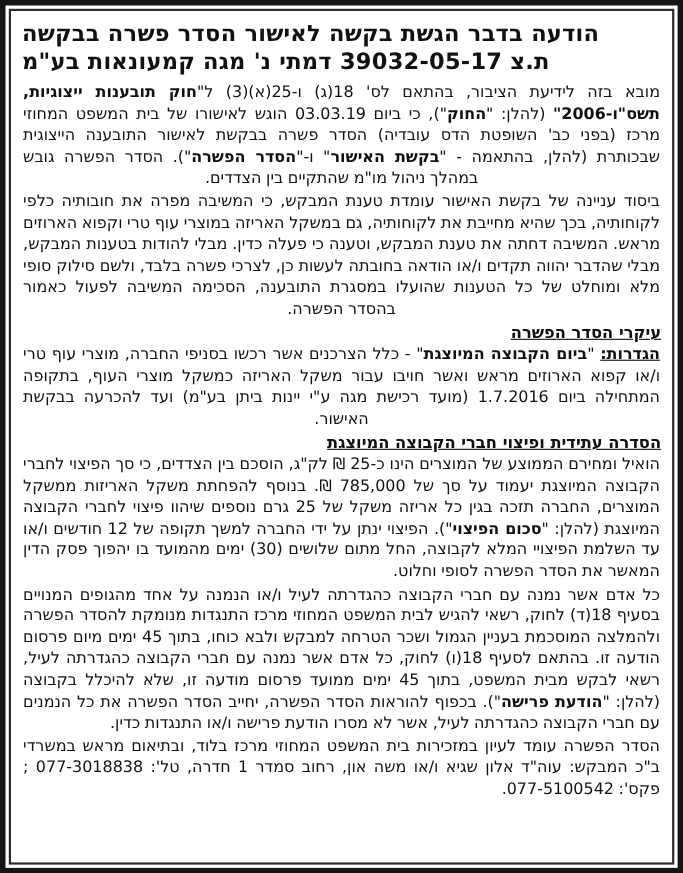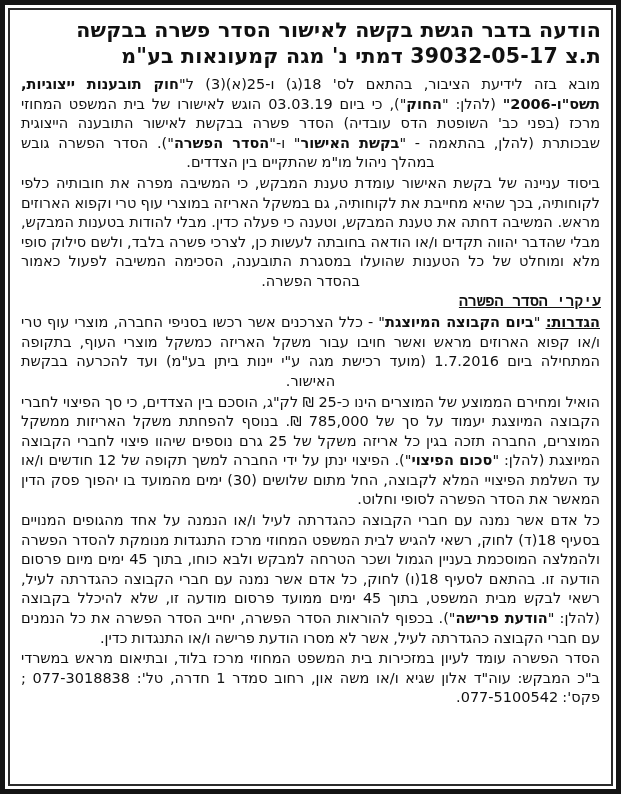--- a/index.html
+++ b/index.html
@@ -6,31 +6,31 @@
   body{font-family:"DejaVu Sans",sans-serif;direction:rtl;color:#111;}
   .frame{
     box-sizing:border-box;width:621px;height:794px;background:#fff;
     border:5px solid #141414;padding:3px;
   }
   .inner{
     box-sizing:border-box;width:100%;height:100%;
     border:2px solid #2b2b2b;padding:4px 10px 6px 10px;overflow:hidden;
   }
   .title{
-    text-align:right;font-weight:bold;font-size:20.5px;line-height:26px;
+    text-align:left;font-weight:bold;font-size:20.5px;line-height:26px;
     padding:3px 0 5px 0;letter-spacing:0.2px;
   }
   .para{
     margin:1px;text-align:justify;text-align-last:right;
     font-size:14.5px;line-height:19.6px;word-spacing:-0.4px;
   }
   .last-center{text-align-last:center;}
   .heading{
     margin:0;font-size:14.8px;font-weight:bold;text-decoration:underline;
-    text-align:right;line-height:19.6px;font-family:Liberation Mono, monospace;
+    text-align:right;line-height:19.6px;
   }
   .b{font-weight:bold;}
   .u{text-decoration:underline;}
 </style>
 </head>
 <body>
 
 <div class="frame">
   <div class="inner">
 
@@ -40,20 +40,21 @@
     </div>
 
     <p class="para last-center"><span>מובא בזה לידיעת הציבור, בהתאם לס' 18(ג) ו-25(א)(3) ל"</span><span class="b">חוק תובענות ייצוגיות, תשס"ו-2006"</span><span> (להלן: "</span><span class="b">החוק</span><span>"), כי ביום 03.03.19 הוגש לאישורו של בית המשפט המחוזי מרכז (בפני כב' השופטת הדס עובדיה) הסדר פשרה בבקשת לאישור התובענה הייצוגית שבכותרת (להלן, בהתאמה - "</span><span class="b">בקשת האישור</span><span>" ו-"</span><span class="b">הסדר הפשרה</span><span>"). הסדר הפשרה גובש במהלך ניהול מו"מ שהתקיים בין הצדדים.</span></p>
 
     <p class="para last-center"><span>ביסוד עניינה של בקשת האישור עומדת טענת המבקש, כי המשיבה מפרה את חובותיה כלפי לקוחותיה, בכך שהיא מחייבת את לקוחותיה, גם במשקל האריזה במוצרי עוף טרי וקפוא הארוזים מראש. המשיבה דחתה את טענת המבקש, וטענה כי פעלה כדין. מבלי להודות בטענות המבקש, מבלי שהדבר יהווה תקדים ו/או הודאה בחובתה לעשות כן, לצרכי פשרה בלבד, ולשם סילוק סופי מלא ומוחלט של כל הטענות שהועלו במסגרת התובענה, הסכימה המשיבה לפעול כאמור בהסדר הפשרה.</span></p>
 
     <h2 class="heading">עיקרי הסדר הפשרה</h2>
 
     <p class="para last-center"><span class="b u">הגדרות:</span><span> "</span><span class="b">ביום הקבוצה המיוצגת</span><span>" - כלל הצרכנים אשר רכשו בסניפי החברה, מוצרי עוף טרי ו/או קפוא הארוזים מראש ואשר חויבו עבור משקל האריזה כמשקל מוצרי העוף, בתקופה המתחילה ביום 1.7.2016 (מועד רכישת מגה ע"י יינות ביתן בע"מ) ועד להכרעה בבקשת האישור.</span></p>
 
+    <h2 class="heading">הסדרה עתידית ופיצוי חברי הקבוצה המיוצגת</h2>
 
     <p class="para"><span>הואיל ומחירם הממוצע של המוצרים הינו כ-25 ₪ לק"ג, הוסכם בין הצדדים, כי סך הפיצוי לחברי הקבוצה המיוצגת יעמוד על סך של 785,000 ₪. בנוסף להפחתת משקל האריזות ממשקל המוצרים, החברה תזכה בגין כל אריזה משקל של 25 גרם נוספים שיהוו פיצוי לחברי הקבוצה המיוצגת (להלן: "</span><span class="b">סכום הפיצוי</span><span>"). הפיצוי ינתן על ידי החברה למשך תקופה של 12 חודשים ו/או עד השלמת הפיצויי המלא לקבוצה, החל מתום שלושים (30) ימים מהמועד בו יהפוך פסק הדין המאשר את הסדר הפשרה לסופי וחלוט.</span></p>
 
 
     <p class="para"><span>כל אדם אשר נמנה עם חברי הקבוצה כהגדרתה לעיל ו/או הנמנה על אחד מהגופים המנויים בסעיף 18(ד) לחוק, רשאי להגיש לבית המשפט המחוזי מרכז התנגדות מנומקת להסדר הפשרה ולהמלצה המוסכמת בעניין הגמול ושכר הטרחה למבקש ולבא כוחו, בתוך 45 ימים מיום פרסום הודעה זו. בהתאם לסעיף 18(ו) לחוק, כל אדם אשר נמנה עם חברי הקבוצה כהגדרתה לעיל, רשאי לבקש מבית המשפט, בתוך 45 ימים ממועד פרסום מודעה זו, שלא להיכלל בקבוצה (להלן: "</span><span class="b">הודעת פרישה</span><span>"). בכפוף להוראות הסדר הפשרה, יחייב הסדר הפשרה את כל הנמנים עם חברי הקבוצה כהגדרתה לעיל, אשר לא מסרו הודעת פרישה ו/או התנגדות כדין.</span></p>
 
     <p class="para"><span>הסדר הפשרה עומד לעיון במזכירות בית המשפט המחוזי מרכז בלוד, ובתיאום מראש במשרדי ב"כ המבקש: עוה"ד אלון שגיא ו/או משה און, רחוב סמדר 1 חדרה, טל': 077-3018838 ; פקס': 077-5100542.</span></p>
 
   </div>
 </div>

